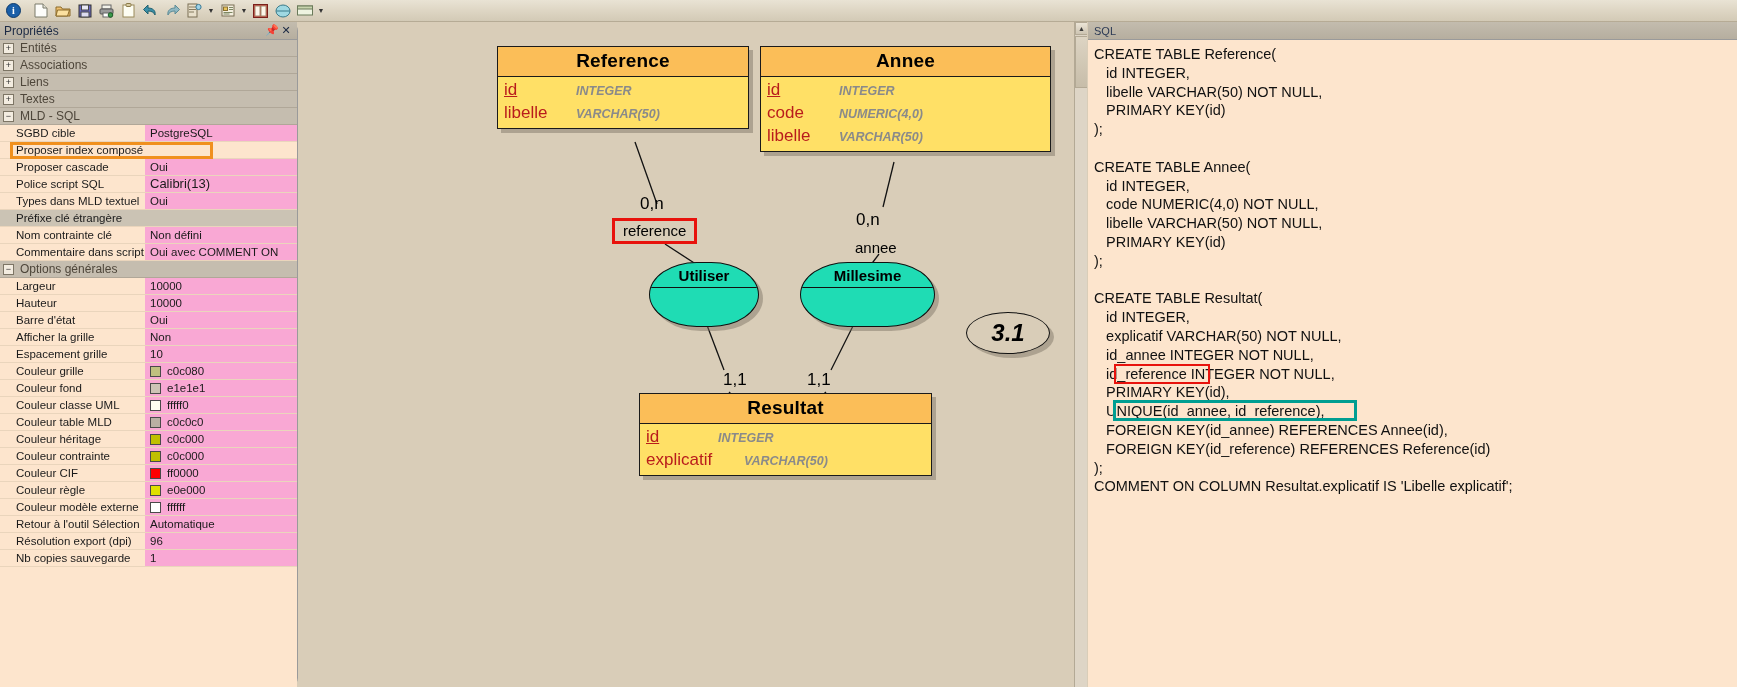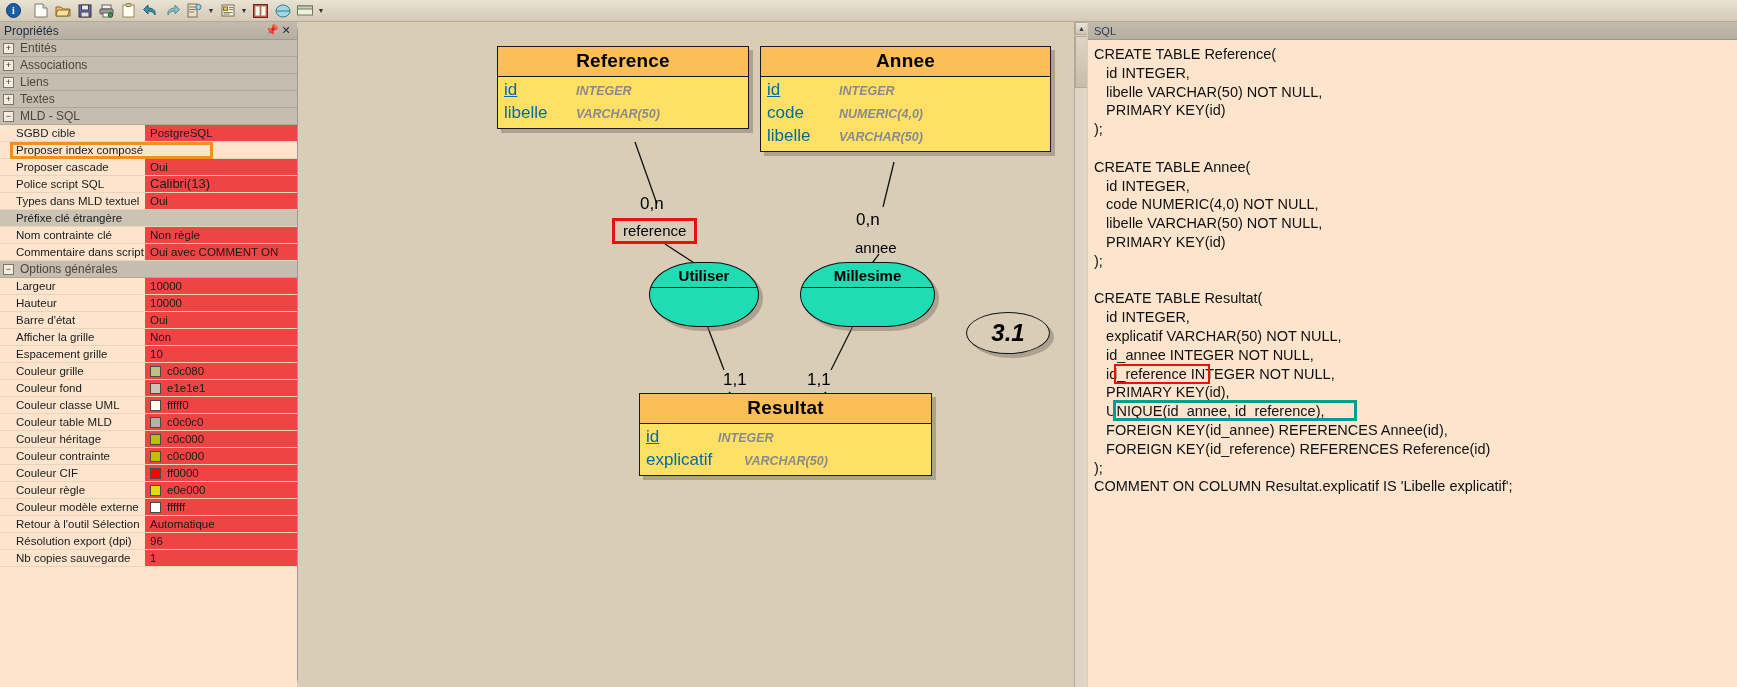--- a/index.html
+++ b/index.html
@@ -61,21 +61,21 @@
   }
   .grp-label { font-weight: normal; color: #4e463a; font-size: 12px; }
 
   .p-row { display: flex; height: 17px; border-bottom: 1px solid #ead5bc; font-size: 11.5px; }
   .p-row .pname {
     width: 145px; padding-left: 16px; color: #1a1a1a; line-height: 16px;
     background: #fde5cd; overflow: hidden; white-space: nowrap;
   }
   .p-row .pval {
     flex: 1; padding-left: 5px; color: #1a1a1a; line-height: 16px;
-    background: #ef4444; display: flex; align-items: center; gap: 6px;
+    background: #f9a8d4; display: flex; align-items: center; gap: 6px;
     overflow: hidden; white-space: nowrap;
   }
   .p-row.shaded .pname, .p-row.shaded .pval { background: #cbc3b4; }
   .p-row .pval .swatch { width: 11px; height: 11px; border: 1px solid #4a4a4a; display: inline-block; }
   .p-row .pval.big { font-size: 13px; }
 
   .p-row.hl { position: relative; flex-direction: column; }
   .hl-box {
     position: absolute; left: 10px; top: 0; width: 203px; height: 17px;
     border: 3px solid #f0901e; pointer-events: none;
@@ -105,21 +105,21 @@
     position: absolute; background: #ffe066;
     border: 1.5px solid #1a1a1a; box-shadow: 4px 4px 0 rgba(120,110,95,0.45);
   }
   .entity .ehead {
     background: #fbbe58; border-bottom: 1.5px solid #1a1a1a;
     text-align: center; font-weight: bold; font-size: 19px; color: #000;
     padding: 3px 0 4px; letter-spacing: .2px;
   }
   .entity .ebody { padding: 2px 0 3px; }
   .attr { display: flex; align-items: baseline; padding: 1px 0 2px 6px; }
-  .attr .an { font-size: 17px; color: #0369a1; min-width: 72px; }
+  .attr .an { font-size: 17px; color: #b91c1c; min-width: 72px; }
   .attr .an.pk { text-decoration: underline; }
   .attr .at { font-size: 12.5px; color: #8a8a8a; font-style: italic; font-weight: bold; }
 
   .rel {
     position: absolute; background: #1fdcb4; border: 1.6px solid #111;
     border-radius: 50px / 34px; box-shadow: 4px 4px 0 rgba(120,110,95,0.45);
     overflow: hidden;
   }
   .rel .rname {
     text-align: center; font-weight: bold; font-size: 15px; color: #000;
@@ -311,21 +311,21 @@
       <div class="p-row">
         <div class="pname">Types dans MLD textuel</div>
         <div class="pval">Oui</div>
       </div>
       <div class="p-row shaded">
         <div class="pname">Préfixe clé étrangère</div>
         <div class="pval"></div>
       </div>
       <div class="p-row">
         <div class="pname">Nom contrainte clé</div>
-        <div class="pval">Non règle</div>
+        <div class="pval">Non défini</div>
       </div>
       <div class="p-row">
         <div class="pname">Commentaire dans script</div>
         <div class="pval">Oui avec COMMENT ON</div>
       </div>
 
       <div class="grp-row">
         <span class="expander">−</span>
         <span class="grp-label">Options générales</span>
       </div>

